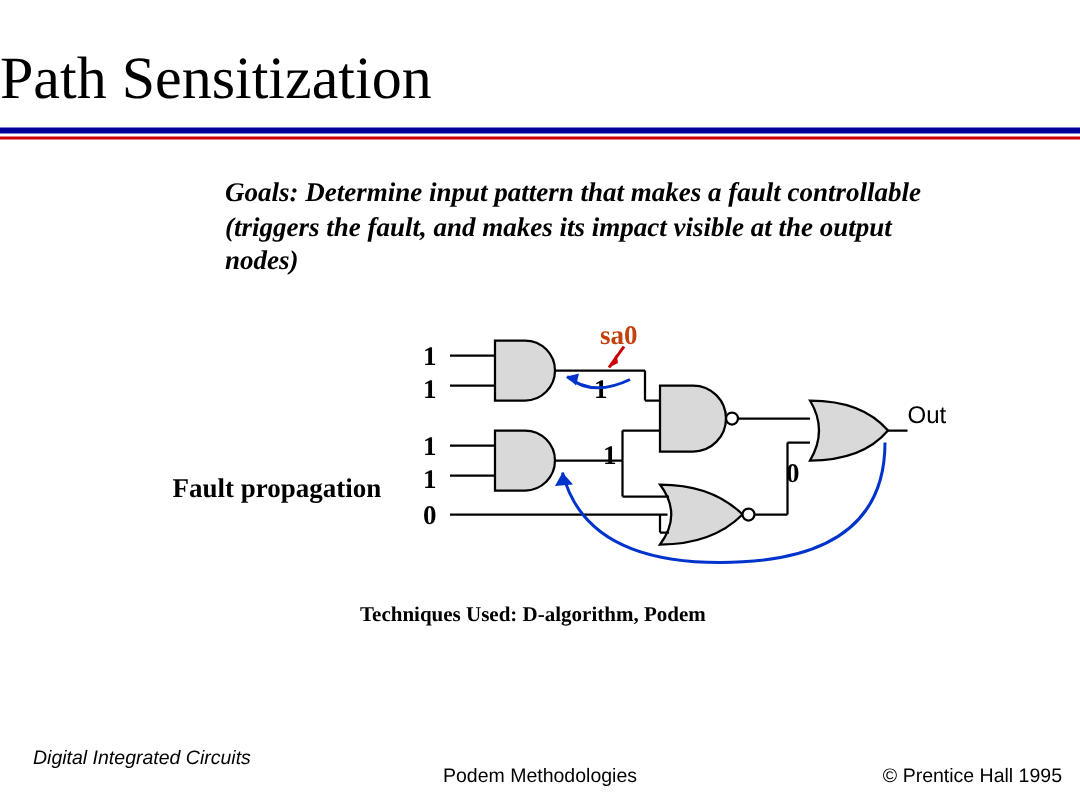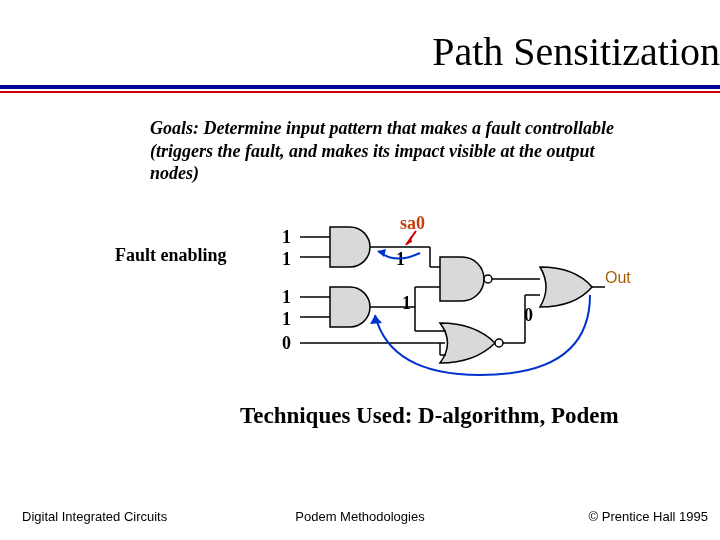--- a/index.html
+++ b/index.html
@@ -5,21 +5,21 @@
   * { box-sizing: border-box; margin: 0; padding: 0; }
   body {
     width: 720px;
     height: 540px;
     background: #ffffff;
     font-family: "Times New Roman", Times, serif;
     position: relative;
     overflow: hidden;
   }
   .title {
-    text-align: right;
+    text-align: left;
     font-size: 40px;
     font-weight: normal;
     color: #000;
     padding-top: 28px;
     padding-bottom: 10px;
   }
   .rule-group {
     width: 100%;
   }
   .rule1 { height: 4px; background: #000099; }
@@ -59,61 +59,61 @@
   .sa0 {
     position: absolute;
     font-size: 18px;
     font-weight: bold;
     color: #c2410c;
   }
   .out-lbl {
     position: absolute;
     font-family: Arial, Helvetica, sans-serif;
     font-size: 16px;
-    color: #a16207;
+    color: #000000;
   }
   .circuit-svg {
     position: absolute;
     left: 300px;
     top: 10px;
   }
   .techniques {
     margin-top: 8px;
     margin-left: 240px;
-    font-size: 23px;
+    font-size: 14px;
     font-weight: bold;
   }
   .footer {
     position: absolute;
     bottom: 16px;
     left: 0;
     width: 100%;
     font-family: Arial, Helvetica, sans-serif;
     font-size: 13px;
     color: #000;
   }
-  .footer .fl { position: absolute; left: 22px; bottom: 0; }
+  .footer .fl { position: absolute; left: 22px; bottom: 12px; font-style: italic; }
   .footer .fc { position: absolute; left: 0; right: 0; text-align: center; bottom: 0; }
   .footer .fr { position: absolute; right: 12px; bottom: 0; }
 </style>
 </head>
 <body>
 
 <div class="title">Path Sensitization</div>
 
 <div class="rule-group">
   <div class="rule1"></div>
   <div class="rule2"></div>
 </div>
 
 <div class="goals">Goals: Determine input pattern that makes a fault controllable (triggers the fault, and makes its impact visible at the output nodes)</div>
 
 <div class="diagram-area">
 
-  <div class="label-enable">Fault enabling</div>
+  <div class="label-prop">Fault propagation</div>
 
   <div class="sig" style="left:282px; top:22px;">1</div>
   <div class="sig" style="left:282px; top:44px;">1</div>
   <div class="sig" style="left:282px; top:82px;">1</div>
   <div class="sig" style="left:282px; top:104px;">1</div>
   <div class="sig" style="left:282px; top:128px;">0</div>
 
   <div class="sa0" style="left:400px; top:8px;">sa0</div>
 
   <div class="sig" style="left:396px; top:44px;">1</div>

